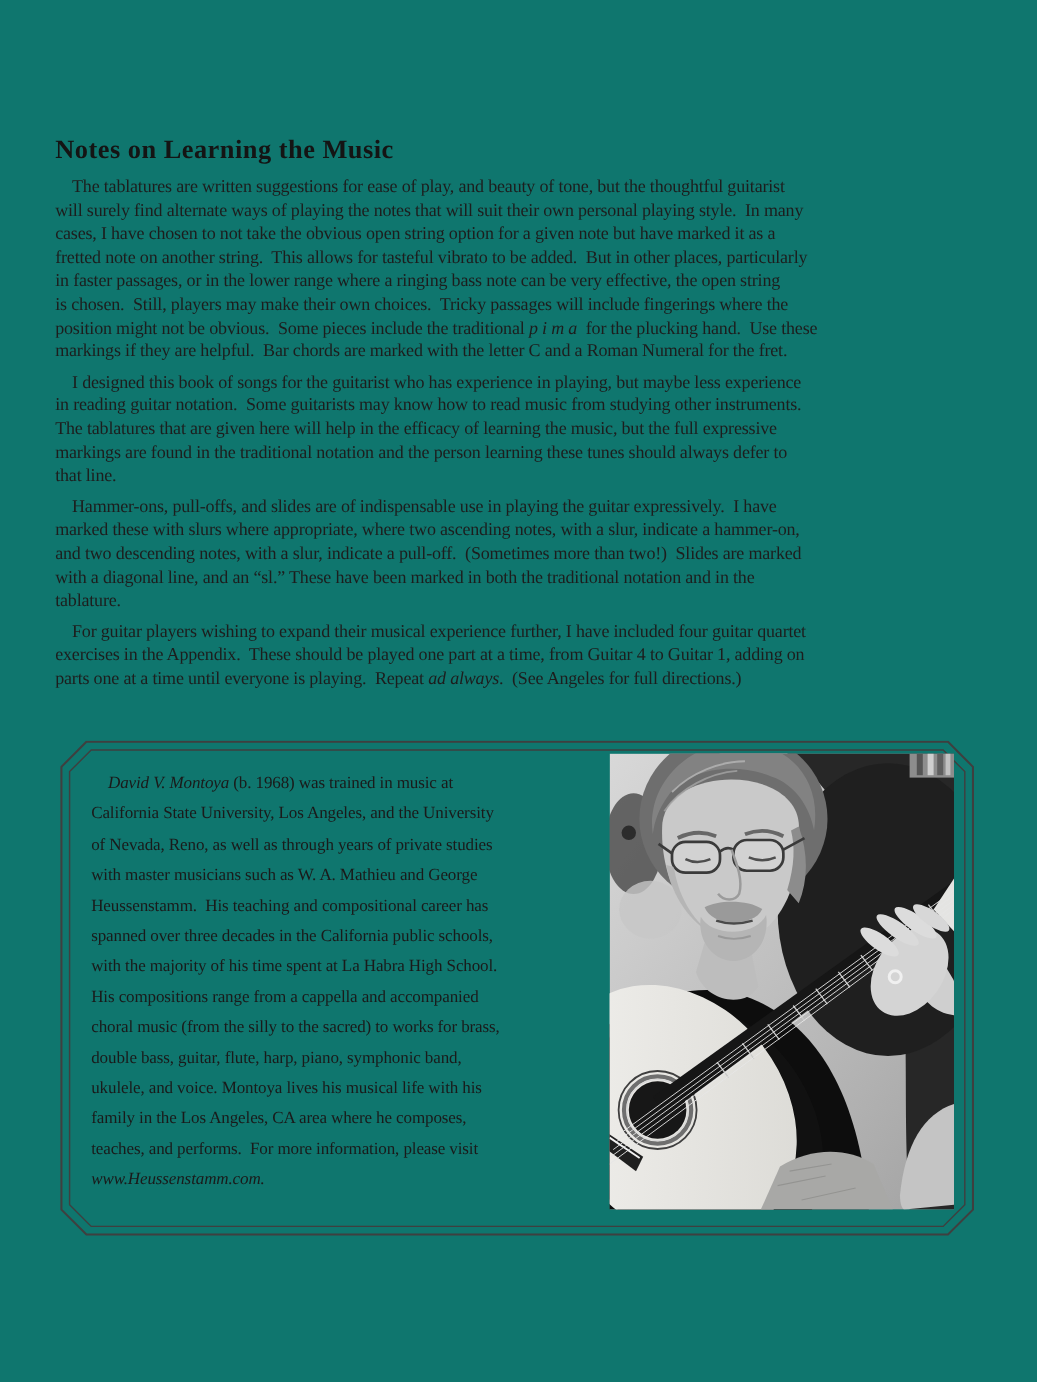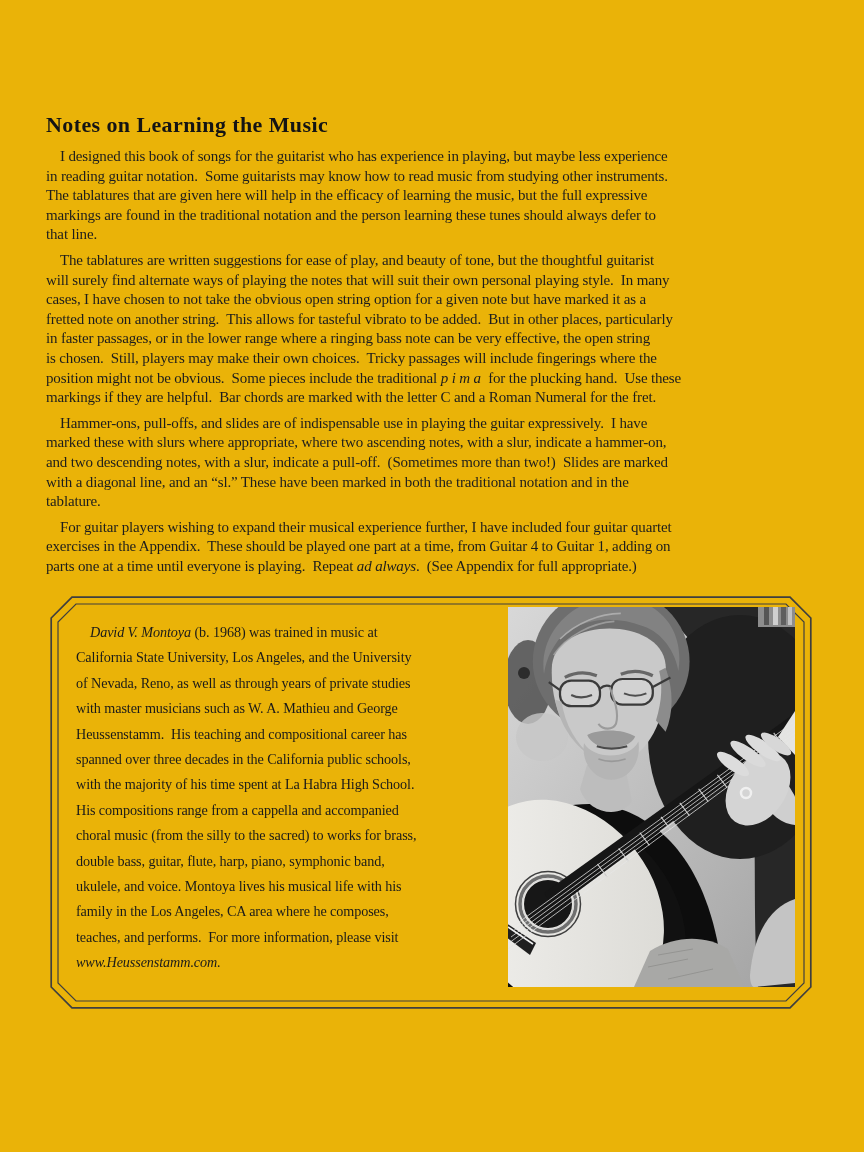--- a/index.html
+++ b/index.html
@@ -1,67 +1,67 @@
 <!DOCTYPE html>
 <html><head>
 <meta charset="utf-8">
 <style>
   html,body { margin:0; padding:0; background:#ffffff; }
   .page {
-    position:relative; width:864px; height:1152px; background:#eab308;
+    position:relative; width:864px; height:1152px; background:#0f766e;
     font-family:"Liberation Serif", serif; color:#1d1d1d; overflow:hidden;
   }
   .page-title {
     position:absolute; left:46px; top:112px; margin:0;
     font-size:22px; font-weight:bold; letter-spacing:0.4px; color:#141414;
   }
   .body-text { position:absolute; left:46px; top:147px; width:800px; }
   .body-text p {
     margin:0 0 6px 0; font-size:15px; line-height:19.6px;
     letter-spacing:-0.15px; white-space:pre-wrap; text-indent:14px; color:#1d1d1d;
   }
   .it { font-style:italic; }
-  .bio-box { position:absolute; left:50px; top:596px; width:714px; height:413px; }
+  .bio-box { position:absolute; left:50px; top:617px; width:714px; height:413px; }
   .bio-border { position:absolute; left:0; top:0; width:762px; height:413px; }
   .bio-text {
     position:absolute; left:26px; top:24px; width:428px; margin:0;
     font-size:14.2px; line-height:25.4px; letter-spacing:-0.1px;
     white-space:pre-wrap; text-indent:14px; color:#1a1a1a;
   }
   .bio-photo { position:absolute; left:458px; top:11px; width:287px; height:380px; }
 </style>
 </head>
 <body>
 
 <div class="page">
 
   <h1 class="page-title">Notes on Learning the Music</h1>
 
   <div class="body-text">
-    <p><span>I designed this book of songs for the guitarist who has experience in playing, but maybe less experience
-in reading guitar notation.  Some guitarists may know how to read music from studying other instruments.
-The tablatures that are given here will help in the efficacy of learning the music, but the full expressive
-markings are found in the traditional notation and the person learning these tunes should always defer to
-that line.</span></p>
     <p><span>The tablatures are written suggestions for ease of play, and beauty of tone, but the thoughtful guitarist
 will surely find alternate ways of playing the notes that will suit their own personal playing style.  In many
 cases, I have chosen to not take the obvious open string option for a given note but have marked it as a
 fretted note on another string.  This allows for tasteful vibrato to be added.  But in other places, particularly
 in faster passages, or in the lower range where a ringing bass note can be very effective, the open string
 is chosen.  Still, players may make their own choices.  Tricky passages will include fingerings where the
 position might not be obvious.  Some pieces include the traditional </span><span class="it">p i m a</span><span>  for the plucking hand.  Use these
 markings if they are helpful.  Bar chords are marked with the letter C and a Roman Numeral for the fret.</span></p>
+    <p><span>I designed this book of songs for the guitarist who has experience in playing, but maybe less experience
+in reading guitar notation.  Some guitarists may know how to read music from studying other instruments.
+The tablatures that are given here will help in the efficacy of learning the music, but the full expressive
+markings are found in the traditional notation and the person learning these tunes should always defer to
+that line.</span></p>
     <p><span>Hammer-ons, pull-offs, and slides are of indispensable use in playing the guitar expressively.  I have
 marked these with slurs where appropriate, where two ascending notes, with a slur, indicate a hammer-on,
 and two descending notes, with a slur, indicate a pull-off.  (Sometimes more than two!)  Slides are marked
 with a diagonal line, and an “sl.” These have been marked in both the traditional notation and in the
 tablature.</span></p>
     <p><span>For guitar players wishing to expand their musical experience further, I have included four guitar quartet
 exercises in the Appendix.  These should be played one part at a time, from Guitar 4 to Guitar 1, adding on
-parts one at a time until everyone is playing.  Repeat </span><span class="it">ad always</span><span>.  (See Appendix for full appropriate.)</span></p>
+parts one at a time until everyone is playing.  Repeat </span><span class="it">ad always</span><span>.  (See Angeles for full directions.)</span></p>
   </div>
 
   <div class="bio-box">
 
     <svg class="bio-border" viewBox="0 0 762 413" aria-hidden="true">
       <path d="M 22 1.2 L 740 1.2 L 760.8 22 L 760.8 391 L 740 411.8 L 22 411.8 L 1.2 391 L 1.2 22 Z" fill="none" stroke="#3f3f3f" stroke-width="1.7"></path>
       <path d="M 26 8 L 736 8 L 754 26 L 754 387 L 736 405 L 26 405 L 8 387 L 8 26 Z" fill="none" stroke="#3f3f3f" stroke-width="1.2"></path>
     </svg>
 
     <p class="bio-text"><span class="it">David V. Montoya</span><span> (b. 1968) was trained in music at

